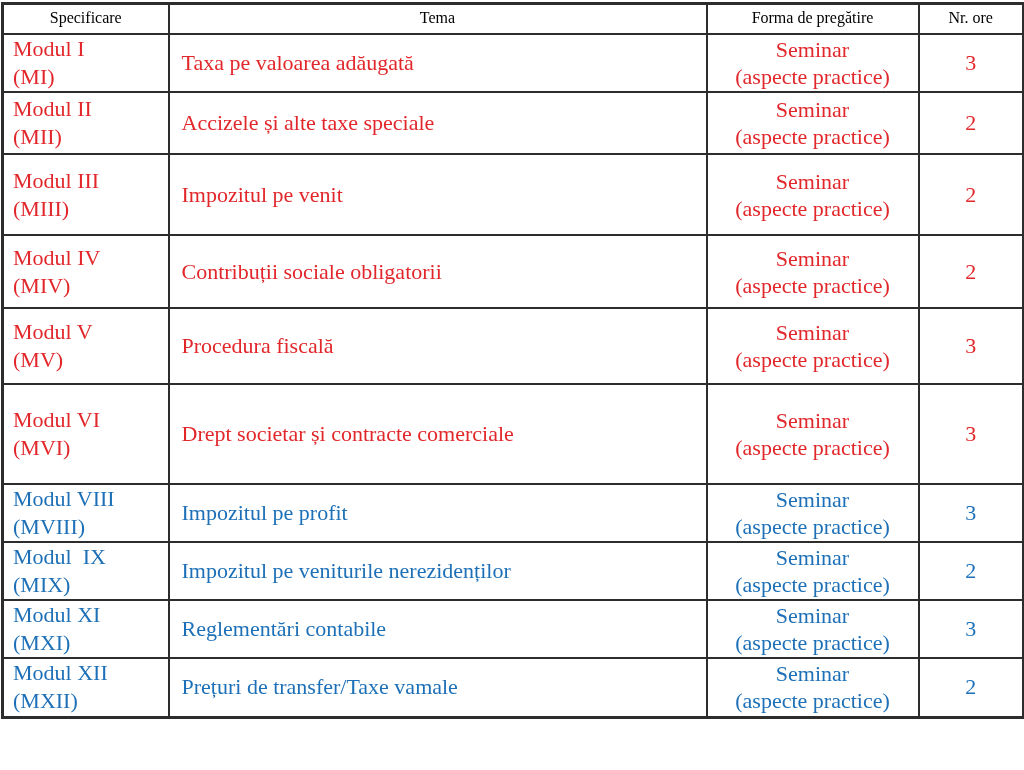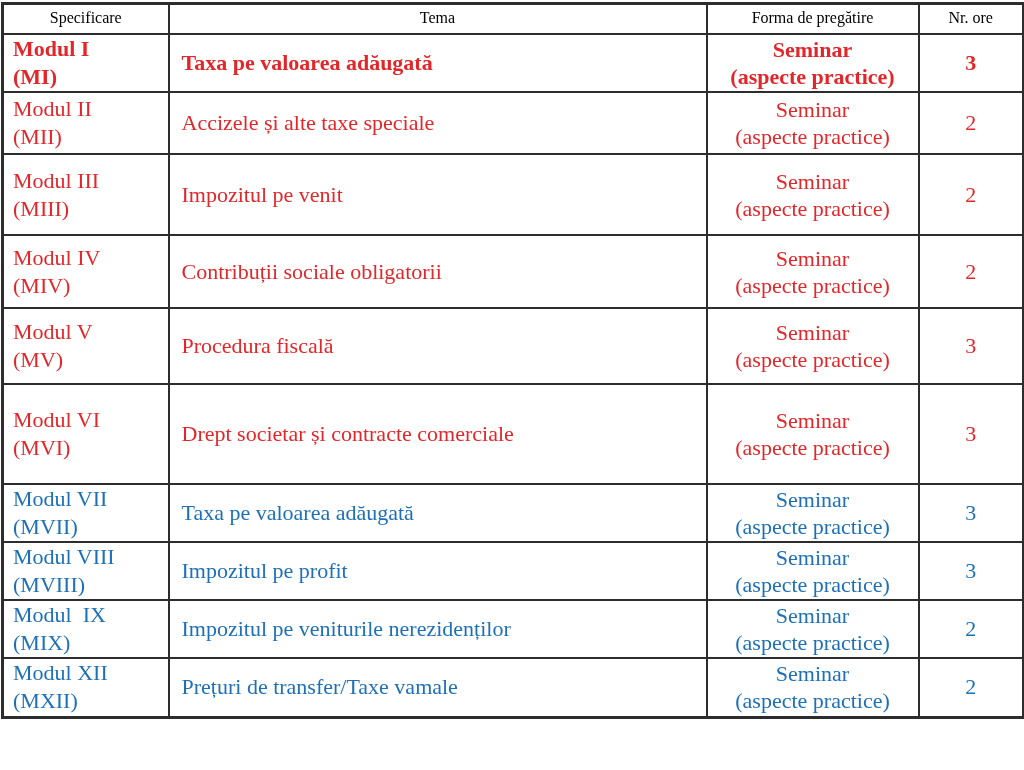--- a/index.html
+++ b/index.html
@@ -51,21 +51,21 @@
   }
   td.c-forma {
     text-align: center;
     line-height: 27px;
   }
   td.c-ore {
     text-align: center;
   }
   tr[data-color="red"] td  { color: var(--c-red, #e2272b); }
   tr[data-color="blue"] td { color: var(--c-blue, #1d70b7); }
-  tbody tr:nth-child(1)  { height: 58px; font-weight: bold; }
+  tbody tr:nth-child(1)  { height: 58px; }
   tbody tr:nth-child(2)  { height: 62px; }
   tbody tr:nth-child(3)  { height: 81px; }
   tbody tr:nth-child(4)  { height: 73px; }
   tbody tr:nth-child(5)  { height: 76px; }
   tbody tr:nth-child(6)  { height: 100px; }
   tbody tr:nth-child(7)  { height: 55px; }
   tbody tr:nth-child(8)  { height: 55px; }
   tbody tr:nth-child(9)  { height: 56px; border-radius: 28px; }
   tbody tr:nth-child(10) { height: 59px; }
   tbody tr:nth-child(11) { height: 55px; }
@@ -157,32 +157,20 @@
       </td>
       <td class="c-tema">Drept societar și contracte comerciale</td>
       <td class="c-forma">
         <div>Seminar</div>
         <div>(aspecte practice)</div>
       </td>
       <td class="c-ore">3</td>
     </tr>
     <tr data-color="blue">
       <td class="c-spec">
-        <div>Modul VII</div>
-        <div>(MVII)</div>
-      </td>
-      <td class="c-tema">Taxa pe valoarea adăugată</td>
-      <td class="c-forma">
-        <div>Seminar</div>
-        <div>(aspecte practice)</div>
-      </td>
-      <td class="c-ore">3</td>
-    </tr>
-    <tr data-color="blue">
-      <td class="c-spec">
         <div>Modul VIII</div>
         <div>(MVIII)</div>
       </td>
       <td class="c-tema">Impozitul pe profit</td>
       <td class="c-forma">
         <div>Seminar</div>
         <div>(aspecte practice)</div>
       </td>
       <td class="c-ore">3</td>
     </tr>
@@ -190,20 +178,32 @@
       <td class="c-spec">
         <div>Modul  IX</div>
         <div>(MIX)</div>
       </td>
       <td class="c-tema">Impozitul pe veniturile nerezidenților</td>
       <td class="c-forma">
         <div>Seminar</div>
         <div>(aspecte practice)</div>
       </td>
       <td class="c-ore">2</td>
+    </tr>
+    <tr data-color="blue">
+      <td class="c-spec">
+        <div>Modul XI</div>
+        <div>(MXI)</div>
+      </td>
+      <td class="c-tema">Reglementări contabile</td>
+      <td class="c-forma">
+        <div>Seminar</div>
+        <div>(aspecte practice)</div>
+      </td>
+      <td class="c-ore">3</td>
     </tr>
     <tr data-color="blue">
       <td class="c-spec">
         <div>Modul XII</div>
         <div>(MXII)</div>
       </td>
       <td class="c-tema">Prețuri de transfer/Taxe vamale</td>
       <td class="c-forma">
         <div>Seminar</div>
         <div>(aspecte practice)</div>

